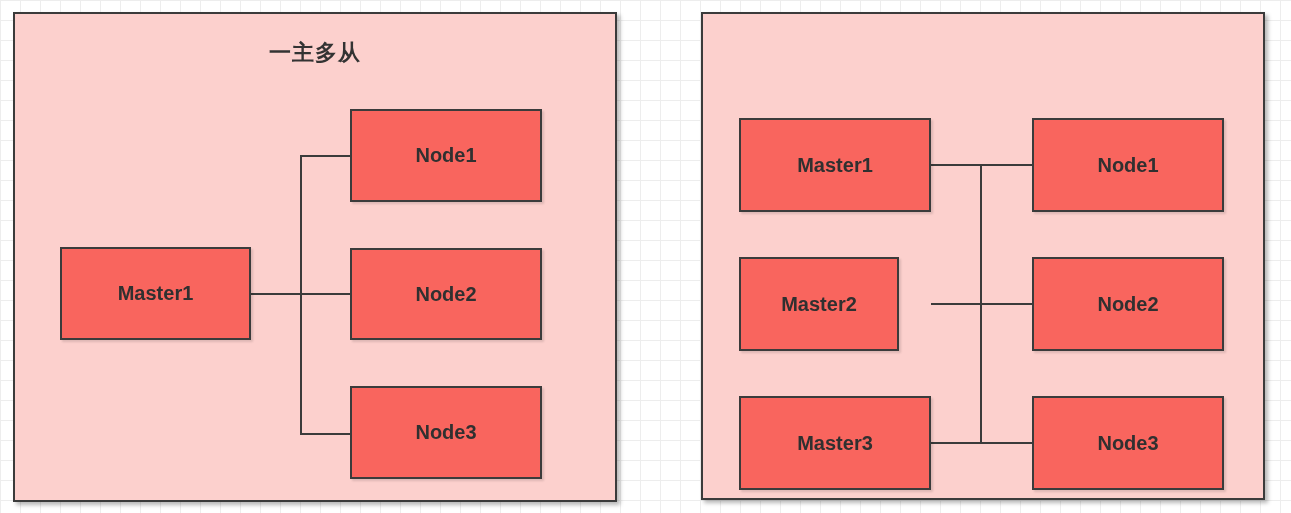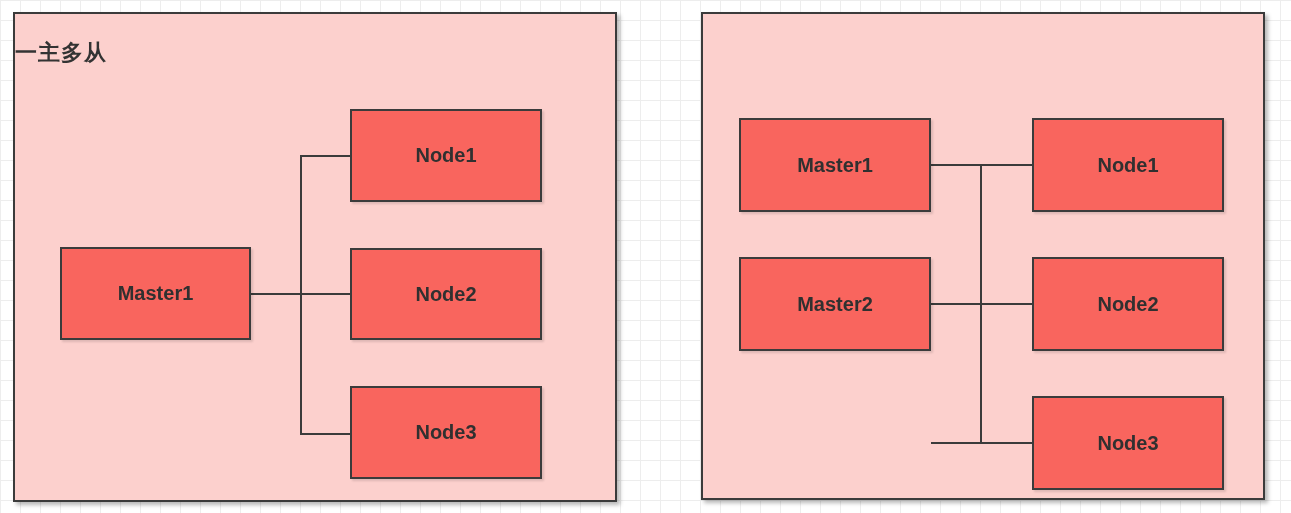--- a/index.html
+++ b/index.html
@@ -24,21 +24,21 @@
   }
   .panel{
     position:absolute;
     background:var(--panel-fill);
     border:2px solid var(--stroke);
     box-shadow:3px 3px 4px rgba(0,0,0,0.28);
   }
   .panel-title{
     position:absolute;
     left:0;right:0;top:24px;
-    text-align:left;
+    text-align:center;
     font-size:22px;
     font-weight:bold;
     color:#333333;
     letter-spacing:1px;
   }
   .shape{
     position:absolute;
     display:flex;align-items:center;justify-content:center;
     background:var(--box-fill);
     border:2px solid var(--stroke);
@@ -78,22 +78,25 @@
   <section class="panel" style="left:701px;top:12px;width:564px;height:488px;">
 
     <div class="edge" style="left:228px;top:150px;width:101px;height:2px;"></div>
     <div class="edge" style="left:228px;top:289px;width:101px;height:2px;"></div>
     <div class="edge" style="left:228px;top:428px;width:101px;height:2px;"></div>
     <div class="edge" style="left:277px;top:150px;width:2px;height:280px;"></div>
 
     <div class="shape" style="left:36px;top:104px;width:192px;height:94px;">
       <span>Master1</span>
     </div>
-    <div class="shape" style="left:36px;top:243px;width:192px;height:94px;">
+    <div class="shape" style="left:36px;top:243px;width:160px;height:94px;">
       <span>Master2</span>
+    </div>
+    <div class="shape" style="left:36px;top:382px;width:192px;height:94px;">
+      <span>Master3</span>
     </div>
 
     <div class="shape" style="left:329px;top:104px;width:192px;height:94px;">
       <span>Node1</span>
     </div>
     <div class="shape" style="left:329px;top:243px;width:192px;height:94px;">
       <span>Node2</span>
     </div>
     <div class="shape" style="left:329px;top:382px;width:192px;height:94px;">
       <span>Node3</span>

